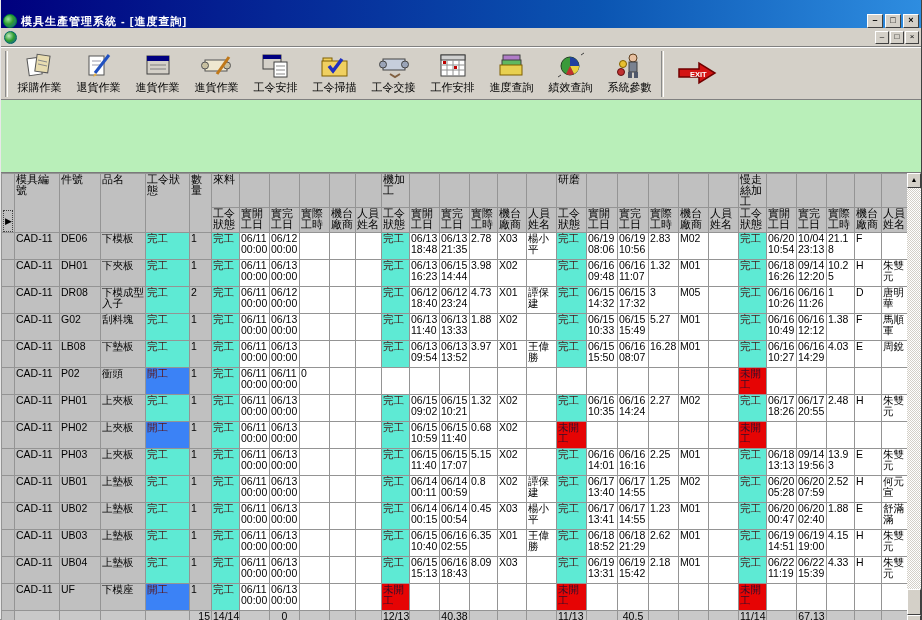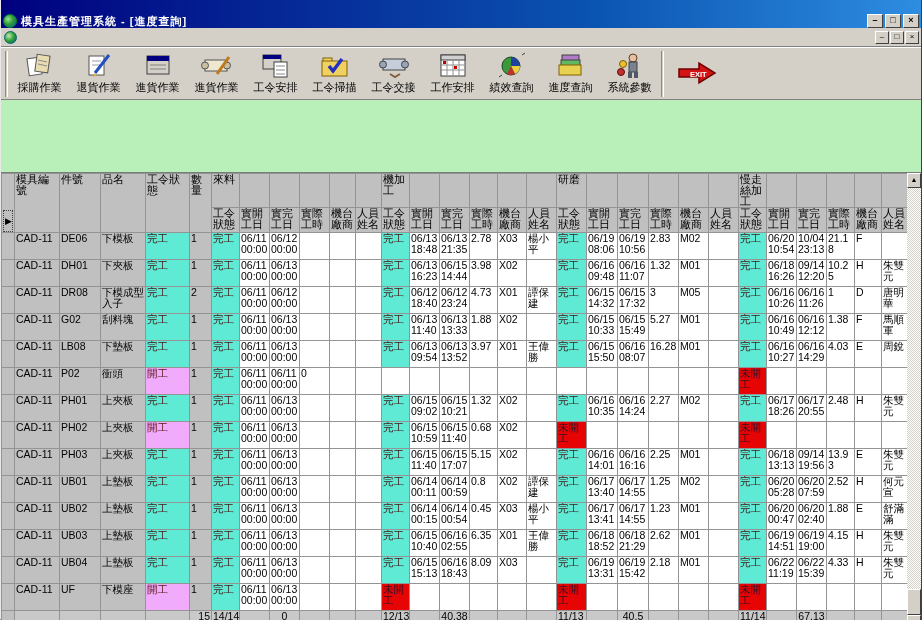--- a/index.html
+++ b/index.html
@@ -41,21 +41,21 @@
   th,td{border:1px solid #949494;overflow:hidden;padding:0 1px;vertical-align:top;text-align:left;word-break:break-all}
   thead th{background:#c0c0c0;font-size:11px;line-height:11px;font-weight:normal}
   tr.hr1 th{height:30px}
   tr.hr2 th{height:25px}
   th.sel{vertical-align:bottom}
   .ind{border:1px dotted #404040;height:22px;font-size:9px;line-height:20px;color:#000;padding-left:1px}
   tbody td{font-size:10.5px;line-height:11px;height:27px;background:#fff;color:#000}
   td.fx{background:#c0c0c0}
   td.sel{background:#c0c0c0}
   .st-b{background:#5eead4;color:#441414}
-  .st-g{background:#f0abfc;color:#5a1414}
+  .st-g{background:#3b82f6;color:#5a1414}
   .st-r{background:#e60404;color:#330f2a}
   tfoot td{background:#c9c9c9;height:24px;font-size:10.5px;line-height:11px;white-space:pre-line;overflow:visible}
   tfoot td.num{text-align:right;white-space:nowrap}
   tfoot td.hrs{white-space:pre-line;text-align:center}
 
   
   .vscroll{position:absolute;top:0;right:0;width:14px;height:457px;display:flex;flex-direction:column;background:repeating-conic-gradient(#fff 0% 25%,#d4d0c8 0% 50%) 0 0/2px 2px}
   .sbtn{height:15px;flex:none;background:#d4d0c8;border:1px solid;border-color:#fff #404040 #404040 #fff;font-size:7px;text-align:center;line-height:12px;color:#000}
   .sspace{flex:1}
   .sthumb{height:26px;flex:none;background:#d4d0c8;border:1px solid;border-color:#fff #404040 #404040 #fff}
@@ -176,39 +176,39 @@
             </g>
             <rect x="6" y="10" width="3" height="3" fill="#c00000"></rect>
             <rect x="17" y="15" width="3" height="3" fill="#c00000"></rect>
           </svg>
         </span>
         <span>工作安排</span>
       </div>
       <div class="tool">
         <span>
           <svg width="32" height="30" viewBox="0 0 32 30">
+            <rect x="7" y="4" width="17" height="7" fill="#b07cc8" stroke="#404040"></rect>
+            <rect x="6" y="9" width="19" height="7" fill="#60b860" stroke="#404040"></rect>
+            <rect x="4" y="14" width="22" height="10" fill="#e8d050" stroke="#806000"></rect>
+          </svg>
+        </span>
+        <span>進度查詢</span>
+      </div>
+      <div class="tool">
+        <span>
+          <svg width="32" height="30" viewBox="0 0 32 30">
             <circle cx="15" cy="15" r="9" fill="#3a9a3a" stroke="#204020"></circle>
             <path d="M15 15 L15 6 A9 9 0 0 1 24 15 z" fill="#2040a0"></path>
             <path d="M15 15 L24 15 A9 9 0 0 1 19 23 z" fill="#e8d040"></path>
             <path d="M15 15 L19 23 A9 9 0 0 1 11 23 z" fill="#c03030"></path>
             <line x1="26" y1="4" x2="29" y2="2" stroke="#404040"></line>
             <line x1="3" y1="26" x2="6" y2="24" stroke="#404040"></line>
           </svg>
         </span>
         <span>績效查詢</span>
-      </div>
-      <div class="tool">
-        <span>
-          <svg width="32" height="30" viewBox="0 0 32 30">
-            <rect x="7" y="4" width="17" height="7" fill="#b07cc8" stroke="#404040"></rect>
-            <rect x="6" y="9" width="19" height="7" fill="#60b860" stroke="#404040"></rect>
-            <rect x="4" y="14" width="22" height="10" fill="#e8d050" stroke="#806000"></rect>
-          </svg>
-        </span>
-        <span>進度查詢</span>
       </div>
       <div class="tool">
         <span>
           <svg width="32" height="30" viewBox="0 0 32 30">
             <circle cx="19" cy="7" r="4" fill="#e8c0a0" stroke="#604020"></circle>
             <rect x="15" y="11" width="8" height="10" fill="#7a8290" stroke="#404040"></rect>
             <rect x="14" y="21" width="4" height="6" fill="#50586a"></rect>
             <rect x="20" y="21" width="4" height="6" fill="#50586a"></rect>
             <circle cx="9" cy="13" r="3.5" fill="#e8c030" stroke="#806000"></circle>
             <circle cx="7" cy="21" r="3.5" fill="#c03030" stroke="#601010"></circle>

